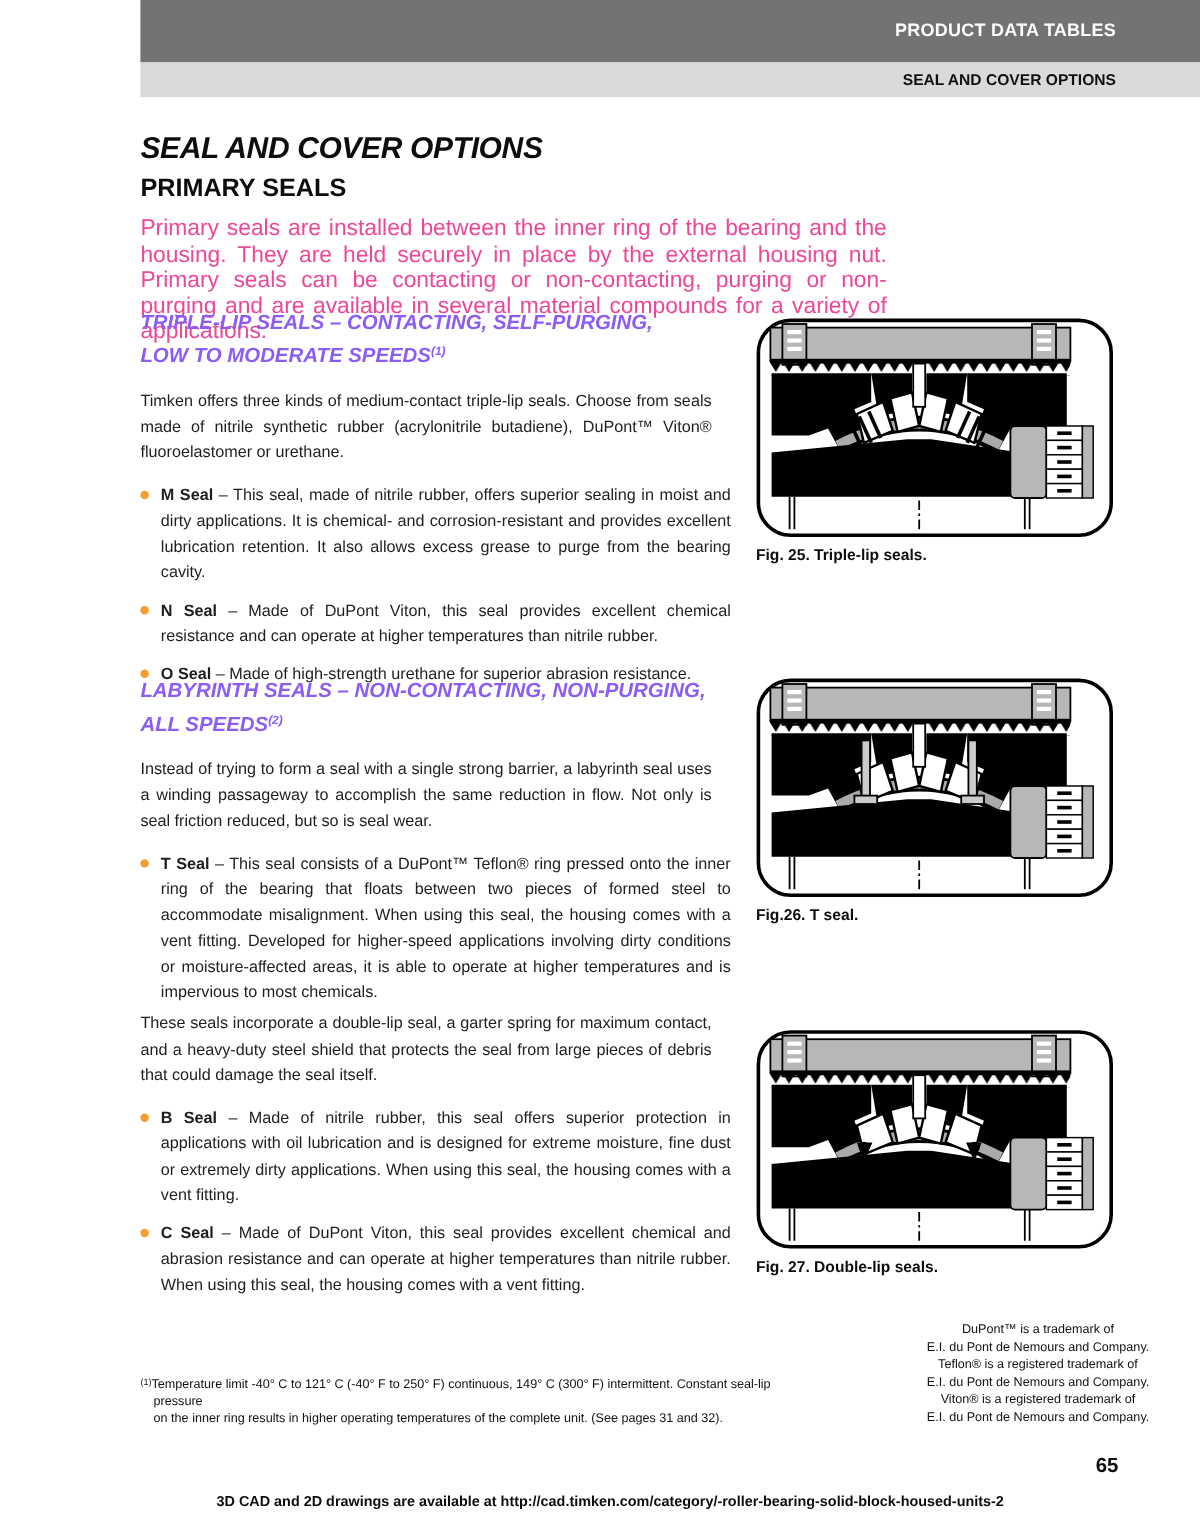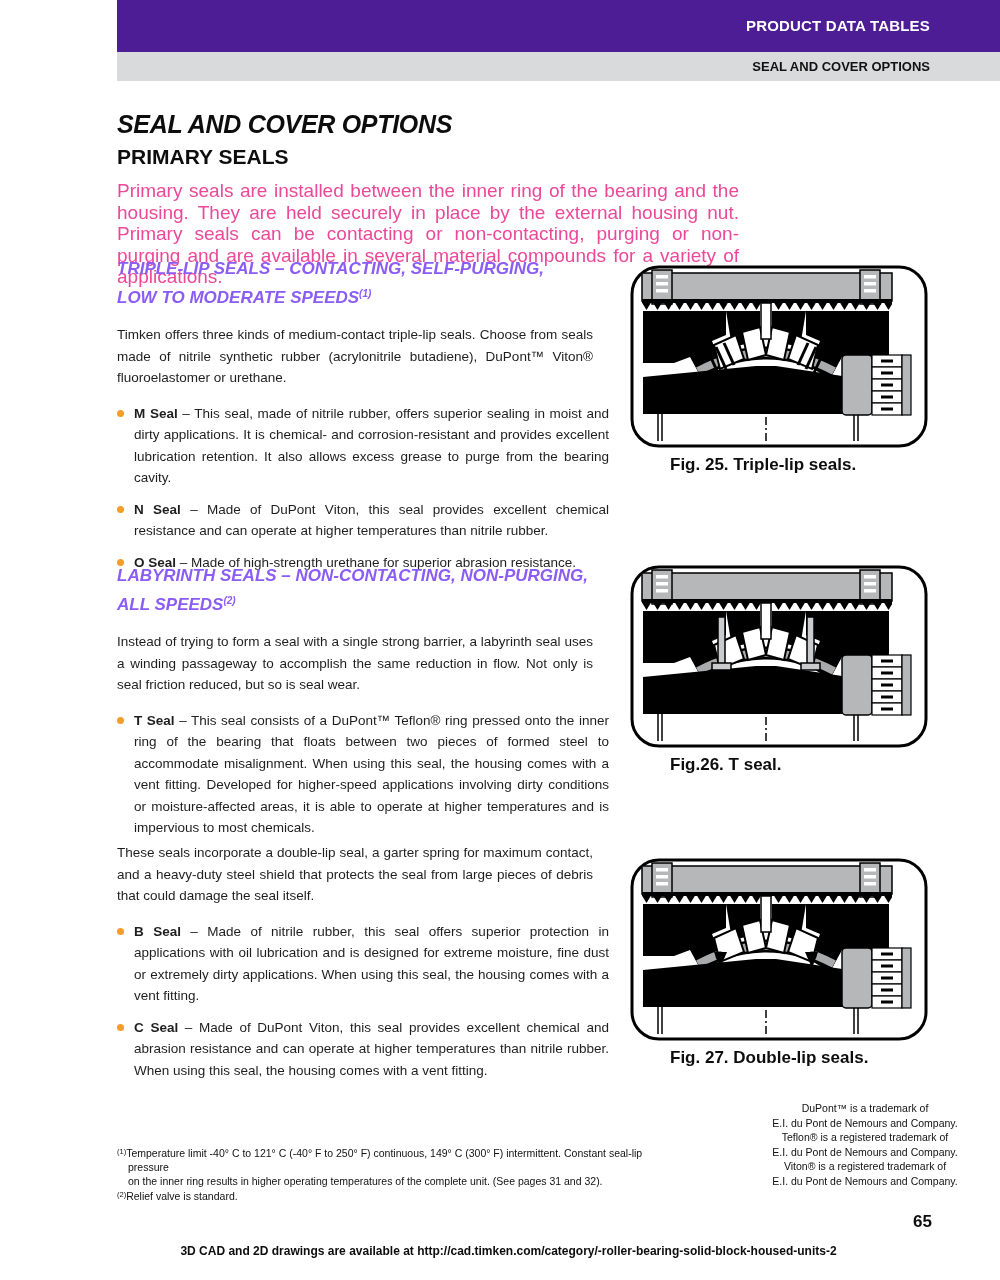--- a/index.html
+++ b/index.html
@@ -1,21 +1,21 @@
 <!DOCTYPE html>
 <html><head>
 <meta charset="utf-8">
 <style>
   html,body{margin:0;padding:0;}
   body{width:1000px;height:1280px;position:relative;background:#ffffff;
        font-family:"Liberation Sans", sans-serif;color:#1e1e1e;}
   .abs{position:absolute;}
 
   
-  .bar-black{left:117px;top:0;width:883px;height:52px;background:#4c1d95;}
+  .bar-black{left:117px;top:0;width:883px;height:52px;background:#737373;}
   .bar-black .t{position:absolute;right:70px;top:0;line-height:52px;color:#fff;
                 font-weight:bold;font-size:15px;letter-spacing:.2px;}
   .bar-gray{left:117px;top:52px;width:883px;height:29px;background:#d9dadb;}
   .bar-gray .t{position:absolute;right:70px;top:0;line-height:29px;color:#111;
                font-weight:bold;font-size:13px;}
 
   
   .page-title{left:117px;top:110px;font-size:25px;font-weight:bold;font-style:italic;
               color:#0d0d0d;letter-spacing:-0.3px;}
   .page-subtitle{left:117px;top:145px;font-size:21px;font-weight:bold;color:#0d0d0d;}
@@ -30,21 +30,21 @@
   .sec p{margin:0 16px 12px 0;font-size:13.5px;line-height:21.5px;text-align:justify;}
   ul.bullets{list-style:none;margin:14px 0 0 0;padding:0;}
   ul.bullets li{position:relative;padding-left:17px;margin-bottom:10px;
                 font-size:13.5px;line-height:21.5px;text-align:justify;}
   ul.bullets .dot{position:absolute;left:0;top:7px;width:7px;height:7px;
                   border-radius:50%;background:#f49d2c;}
 
   
   .fig{position:absolute;left:630px;width:300px;}
   .fig svg{display:block;}
-  .fig .caption{margin-top:7px;font-size:17px;font-weight:bold;color:#0d0d0d;margin-left:40px;}
+  .fig .caption{margin-top:7px;font-size:13px;font-weight:bold;color:#0d0d0d;}
 
   
   .footnotes{left:117px;top:1145px;width:565px;font-size:10.5px;line-height:14px;color:#111;}
   .footnotes .fn{padding-left:11px;text-indent:-11px;}
   .footnotes .fn.cont{padding-left:11px;text-indent:0;}
   .footnotes sup{font-size:7.5px;vertical-align:3px;}
   .tm{left:750px;top:1101px;width:230px;font-size:10.5px;line-height:14.6px;color:#111;text-align:center;}
   .footer-note{left:117px;top:1218px;width:783px;text-align:center;
                font-size:12px;font-weight:bold;color:#0d0d0d;margin-top:26px;}
   .page-num{right:68px;top:1212px;font-size:17px;font-weight:bold;color:#0d0d0d;}
@@ -290,21 +290,20 @@
         <line x1="136" y1="152" x2="136" y2="176" stroke-dasharray="8 3 2 3"></line>
       </g>
     </g>
   </svg>
   <div class="caption">Fig. 27. Double-lip seals.</div>
 </div>
 
 <div class="abs footnotes">
   <div class="fn"><sup>(1)</sup><span>Temperature limit -40° C to 121° C (-40° F to 250° F) continuous, 149° C (300° F) intermittent. Constant seal-lip pressure</span></div>
   <div class="fn cont"><span>on the inner ring results in higher operating temperatures of the complete unit. (See pages 31 and 32).</span></div>
-  <div class="fn"><sup>(2)</sup><span>Relief valve is standard.</span></div>
 </div>
 
 <div class="abs tm">
   <div>DuPont™ is a trademark of</div>
   <div>E.I. du Pont de Nemours and Company.</div>
   <div>Teflon® is a registered trademark of</div>
   <div>E.I. du Pont de Nemours and Company.</div>
   <div>Viton® is a registered trademark of</div>
   <div>E.I. du Pont de Nemours and Company.</div>
 </div>

